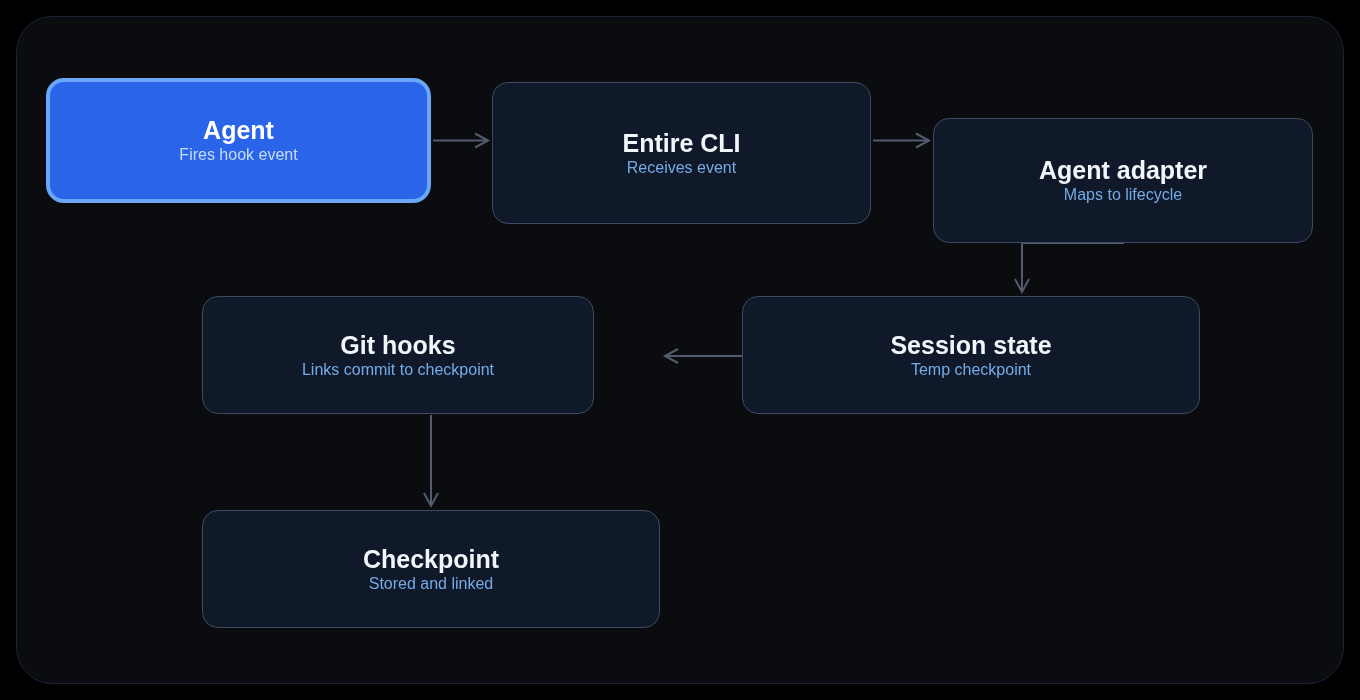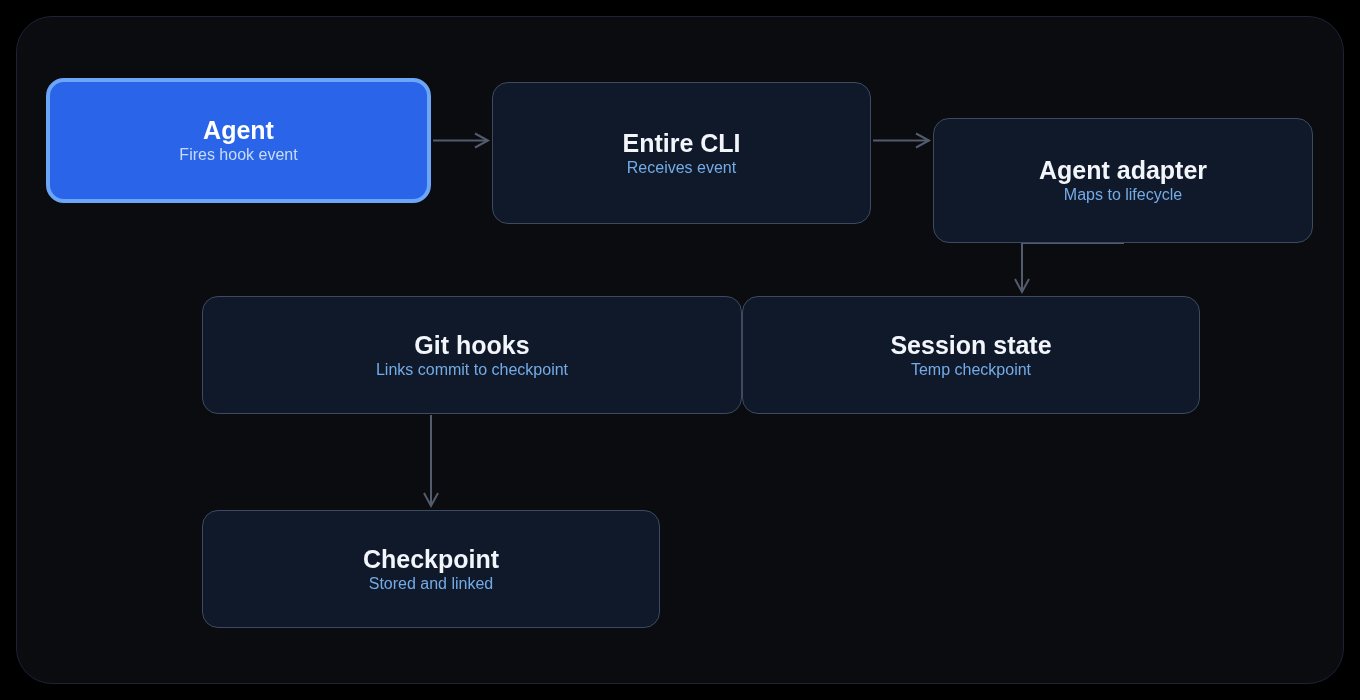--- a/index.html
+++ b/index.html
@@ -78,21 +78,21 @@
     color: #ffffff;
   }
   .node.highlight .subtitle {
     color: var(--highlight-subtitle-text, #c9dcf7);
   }
   
   #node-agent         { left: 46px;  top: 78px;  width: 385px; height: 125px; }
   #node-entire-cli    { left: 492px; top: 82px;  width: 379px; height: 142px; }
   #node-agent-adapter { left: 933px; top: 82px;  width: 380px; height: 125px; margin-top: 36px; }
   #node-session-state { left: 742px; top: 296px; width: 458px; height: 118px; }
-  #node-git-hooks     { left: 202px; top: 296px; width: 540px; height: 118px; }
+  #node-git-hooks     { left: 202px; top: 296px; width: 392px; height: 118px; }
   #node-checkpoint    { left: 202px; top: 510px; width: 458px; height: 118px; }
 </style>
 </head>
 <body>
 
 <div class="canvas">
   <div class="frame"></div>
 
   <svg class="edges" viewBox="0 0 1360 700">
 

